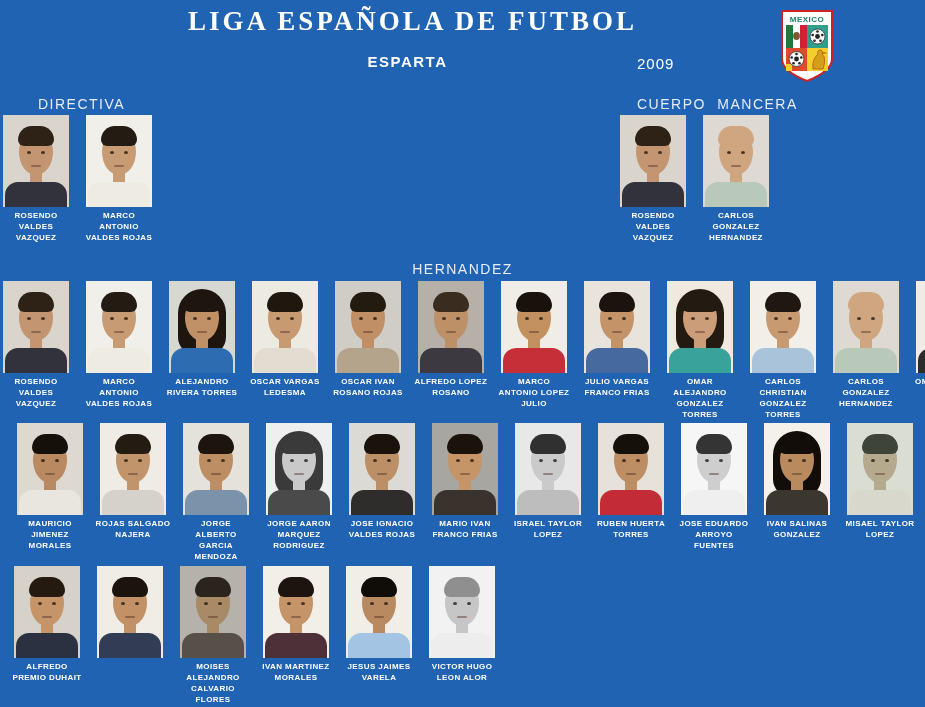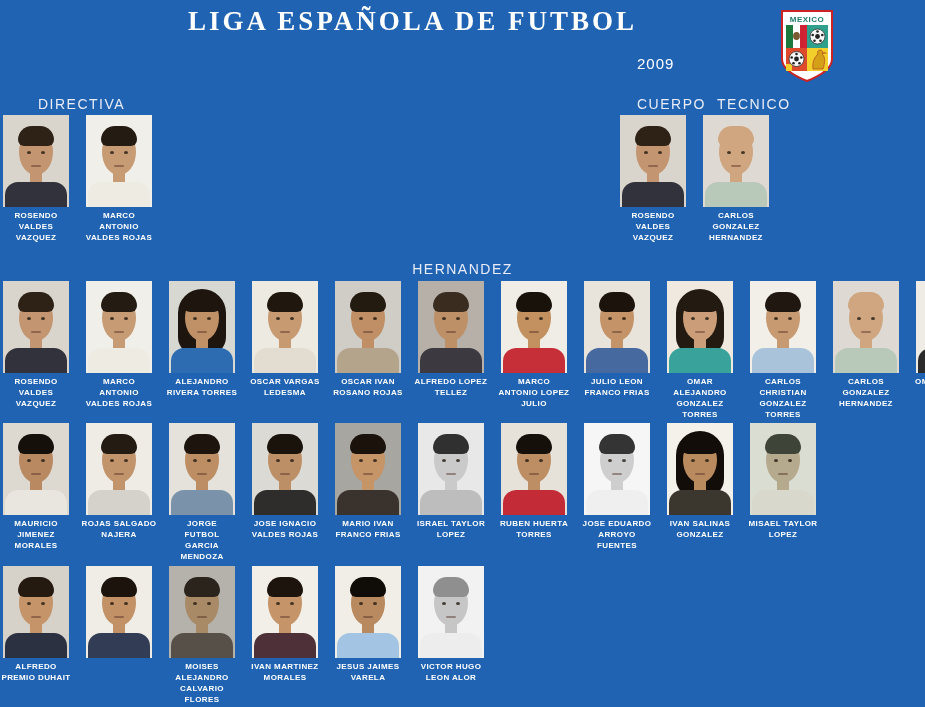--- a/index.html
+++ b/index.html
@@ -15,22 +15,22 @@
 
   .sec-label{position:absolute;font-size:14px;letter-spacing:1.5px;color:#e9ecf8;}
   #lbl-directiva{top:96px;left:38px;}
   #lbl-cuerpo{top:96px;left:637px;word-spacing:6px;}
   #lbl-jugadores{top:261px;left:0;width:925px;text-align:center;}
 
   .people{position:absolute;display:flex;gap:11px;}
   #directiva-row{top:115px;left:3px;}
   #cuerpo-row{top:115px;left:620px;}
   #jug-row-1{top:281px;left:3px;}
-  #jug-row-2{top:423px;left:3px;}
-  #jug-row-3{top:566px;left:3px;}
+  #jug-row-2{top:423px;left:17px;}
+  #jug-row-3{top:566px;left:14px;}
 
   .card{width:72px;flex:none;}
   .photo{position:relative;width:66px;height:92px;overflow:hidden;}
   .photo span{position:absolute;display:block;}
   .hairback{left:9px;top:8px;width:48px;height:66px;border-radius:24px 24px 18px 18px;}
   .neck{left:27px;top:56px;width:12px;height:16px;}
   .shoulders{left:2px;bottom:0;width:62px;height:25px;border-radius:13px 13px 0 0;}
   .head{left:16px;top:14px;width:34px;height:46px;border-radius:50%;}
   .fringe{left:15px;top:11px;width:36px;height:20px;border-radius:18px 18px 8px 8px;}
   .eye{top:36px;width:4px;height:3px;border-radius:50%;background:rgba(30,22,14,0.78);}
@@ -42,20 +42,21 @@
   .pname div{white-space:nowrap;}
 
   #crest{position:absolute;left:779px;top:9px;}
 </style>
 </head>
 <body>
 
 <div id="stage">
 
   <div class="title">LIGA ESPAÑOLA DE FUTBOL</div>
+  <div class="team">ESPARTA</div>
   <div class="year">2009</div>
 
   <svg id="crest" width="56" height="74" viewBox="0 0 56 74">
     <defs>
       <g id="ball">
         <circle r="7.5" fill="#f6f6f6" stroke="#333" stroke-width="0.8"></circle>
         <circle r="2.4" fill="#222"></circle>
         <circle cx="0" cy="-5" r="1.3" fill="#222"></circle>
         <circle cx="4.8" cy="-1.5" r="1.3" fill="#222"></circle>
         <circle cx="3" cy="4.2" r="1.3" fill="#222"></circle>
@@ -115,21 +116,21 @@
           <span class="mouth"></span>
         </div>
         <div class="pname">
           <div>MARCO</div>
           <div>ANTONIO</div>
           <div>VALDES ROJAS</div>
         </div>
       </div>
     </div>
 
-  <div class="sec-label" id="lbl-cuerpo">CUERPO TECNICO</div>
+  <div class="sec-label" id="lbl-cuerpo">CUERPO MANCERA</div>
   <div class="people" id="cuerpo-row">
       <div class="card">
         <div class="photo" style="background: rgb(217, 213, 205);">
           <span class="neck" style="background: rgb(196, 149, 113);"></span>
           <span class="shoulders" style="background: rgb(50, 50, 60);"></span>
           <span class="head" style="background: rgb(196, 149, 113);"></span>
           <span class="fringe" style="background: rgb(46, 34, 23);"></span>
           <span class="eye l"></span>
           <span class="eye r"></span>
           <span class="mouth"></span>
@@ -243,21 +244,21 @@
           <span class="neck" style="background: rgb(189, 144, 104);"></span>
           <span class="shoulders" style="background: rgb(60, 58, 64);"></span>
           <span class="head" style="background: rgb(189, 144, 104);"></span>
           <span class="fringe" style="background: rgb(58, 45, 32);"></span>
           <span class="eye l"></span>
           <span class="eye r"></span>
           <span class="mouth"></span>
         </div>
         <div class="pname">
           <div>ALFREDO LOPEZ</div>
-          <div>TELLEZ</div>
+          <div>ROSANO</div>
         </div>
       </div>
       <div class="card">
         <div class="photo" style="background: rgb(240, 237, 230);">
           <span class="neck" style="background: rgb(194, 145, 95);"></span>
           <span class="shoulders" style="background: rgb(198, 47, 56);"></span>
           <span class="head" style="background: rgb(194, 145, 95);"></span>
           <span class="fringe" style="background: rgb(24, 18, 10);"></span>
           <span class="eye l"></span>
           <span class="eye r"></span>
@@ -273,21 +274,21 @@
         <div class="photo" style="background: rgb(232, 228, 220);">
           <span class="neck" style="background: rgb(196, 148, 104);"></span>
           <span class="shoulders" style="background: rgb(70, 105, 159);"></span>
           <span class="head" style="background: rgb(196, 148, 104);"></span>
           <span class="fringe" style="background: rgb(28, 19, 12);"></span>
           <span class="eye l"></span>
           <span class="eye r"></span>
           <span class="mouth"></span>
         </div>
         <div class="pname">
-          <div>JULIO LEON</div>
+          <div>JULIO VARGAS</div>
           <div>FRANCO FRIAS</div>
         </div>
       </div>
       <div class="card">
         <div class="photo" style="background: rgb(239, 233, 224);">
           <span class="hairback" style="background: rgb(35, 26, 18);"></span>
           <span class="neck" style="background: rgb(203, 157, 120);"></span>
           <span class="shoulders" style="background: rgb(57, 163, 155);"></span>
           <span class="head" style="background: rgb(203, 157, 120);"></span>
           <span class="fringe" style="background: rgb(35, 26, 18);"></span>
@@ -389,23 +390,40 @@
           <span class="neck" style="background: rgb(189, 142, 99);"></span>
           <span class="shoulders" style="background: rgb(123, 147, 170);"></span>
           <span class="head" style="background: rgb(189, 142, 99);"></span>
           <span class="fringe" style="background: rgb(29, 21, 13);"></span>
           <span class="eye l"></span>
           <span class="eye r"></span>
           <span class="mouth"></span>
         </div>
         <div class="pname">
           <div>JORGE</div>
-          <div>FUTBOL</div>
+          <div>ALBERTO</div>
           <div>GARCIA</div>
           <div>MENDOZA</div>
+        </div>
+      </div>
+      <div class="card">
+        <div class="photo" style="background: rgb(239, 239, 239);">
+          <span class="hairback" style="background: rgb(58, 58, 58);"></span>
+          <span class="neck" style="background: rgb(201, 201, 201);"></span>
+          <span class="shoulders" style="background: rgb(74, 74, 74);"></span>
+          <span class="head" style="background: rgb(201, 201, 201);"></span>
+          <span class="fringe" style="background: rgb(58, 58, 58);"></span>
+          <span class="eye l"></span>
+          <span class="eye r"></span>
+          <span class="mouth"></span>
+        </div>
+        <div class="pname">
+          <div>JORGE AARON</div>
+          <div>MARQUEZ</div>
+          <div>RODRIGUEZ</div>
         </div>
       </div>
       <div class="card">
         <div class="photo" style="background: rgb(220, 218, 212);">
           <span class="neck" style="background: rgb(189, 143, 102);"></span>
           <span class="shoulders" style="background: rgb(47, 45, 43);"></span>
           <span class="head" style="background: rgb(189, 143, 102);"></span>
           <span class="fringe" style="background: rgb(26, 19, 12);"></span>
           <span class="eye l"></span>
           <span class="eye r"></span>

